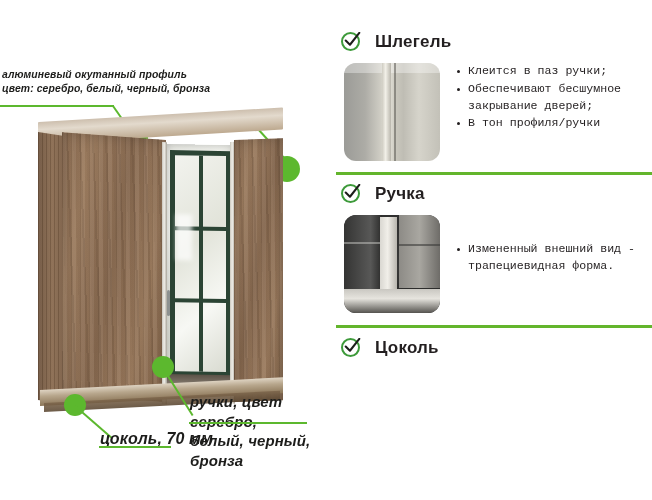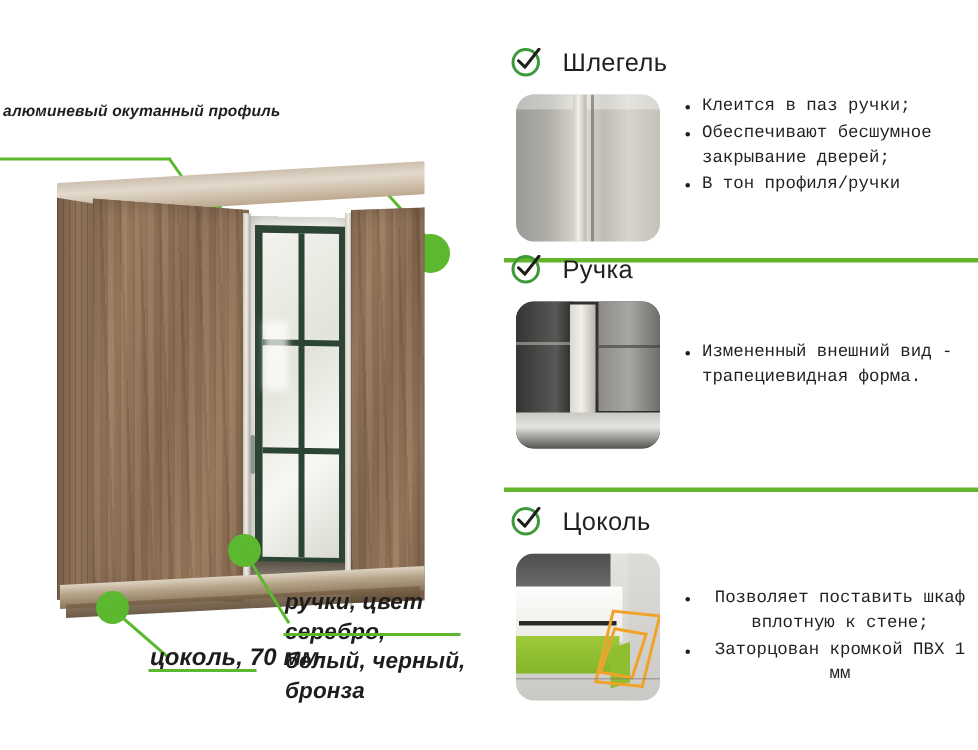--- a/index.html
+++ b/index.html
@@ -129,21 +129,21 @@
   .block-head{display:flex;align-items:center;gap:11px;padding-left:8px;}
   .check{position:relative;width:24px;height:24px;flex:0 0 24px;}
   .check .ring{
     position:absolute;left:1px;top:2px;width:19px;height:19px;border-radius:50%;
     border:2px solid #3d9a3a;box-sizing:border-box;
   }
   .check .tick{
     position:absolute;left:4px;top:2px;width:17px;height:17px;
   }
   .block-title{
-    font-size:17px;font-weight:normal;color:#231f20;letter-spacing:.2px;
+    font-size:17px;font-weight:bold;color:#231f20;letter-spacing:.2px;
   }
   .block-body{display:flex;gap:16px;padding-left:12px;margin-top:9px;}
   .photo{
     width:96px;height:98px;flex:0 0 96px;border-radius:12px;overflow:hidden;
     position:relative;
   }
   .bullets{
     list-style:none;margin:0;padding:0;
     font-size:11.6px;color:#231f20;line-height:1.45;
   }
@@ -226,20 +226,21 @@
 </style>
 </head>
 <body>
 
 <div class="page">
 
   <div class="left-pane">
 
     <div class="callout" style="left:2px;top:64px;width:300px;font-size:10.4px;">
       <div>алюминевый окутанный профиль</div>
+      <div>цвет: серебро, белый, черный, бронза</div>
     </div>
     <div class="underline" style="left:0px;top:101px;width:114px;"></div>
     <div class="lead" style="left:113px;top:101px;width:36px;transform:rotate(55deg);"></div>
     <div class="dot" style="left:122px;top:121px;"></div>
 
     <div class="callout" style="left:186px;top:106px;width:140px;font-size:10.4px;">
       <div>шлегель, 6 мм</div>
     </div>
     <div class="underline" style="left:185px;top:124px;width:74px;"></div>
     <div class="lead" style="left:258px;top:124px;width:46px;transform:rotate(48deg);"></div>
@@ -307,21 +308,21 @@
         <ul class="bullets">
           <li>Клеится в паз ручки;</li>
           <li>Обеспечивают бесшумное закрывание дверей;</li>
           <li>В тон профиля/ручки</li>
         </ul>
       </div>
     </div>
 
     <div class="divider" style="top:172px;"></div>
 
-    <div class="block" style="top:168px;">
+    <div class="block" style="top:182px;">
       <div class="block-head">
         <span class="check">
           <span class="ring"></span>
           <svg class="tick" viewBox="0 0 20 20">
             <path d="M2 10 L7 15 L18 1" fill="none" stroke="#1d1d1b" stroke-width="2.4" stroke-linecap="round" stroke-linejoin="round"></path>
           </svg>
         </span>
         <span class="block-title">Ручка</span>
       </div>
       <div class="block-body">
@@ -344,33 +345,16 @@
     <div class="block" style="top:336px;text-align:center;">
       <div class="block-head">
         <span class="check">
           <span class="ring"></span>
           <svg class="tick" viewBox="0 0 20 20">
             <path d="M2 10 L7 15 L18 1" fill="none" stroke="#1d1d1b" stroke-width="2.4" stroke-linecap="round" stroke-linejoin="round"></path>
           </svg>
         </span>
         <span class="block-title">Цоколь</span>
       </div>
-      <div class="block-body">
-        <div class="photo ph-plinth">
-          <div class="wall"></div>
-          <div class="dark-top"></div>
-          <div class="white-box"></div>
-          <div class="slot"></div>
-          <div class="green-base"></div>
-          <div class="green-tab"></div>
-          <div class="anno"></div>
-          <div class="anno2"></div>
-          <div class="floorline"></div>
-        </div>
-        <ul class="bullets" style="padding-top:22px;">
-          <li>Позволяет поставить шкаф вплотную к стене;</li>
-          <li>Заторцован кромкой ПВХ 1 мм</li>
-        </ul>
-      </div>
     </div>
 
   </div>
 </div>
 
 </body></html>

